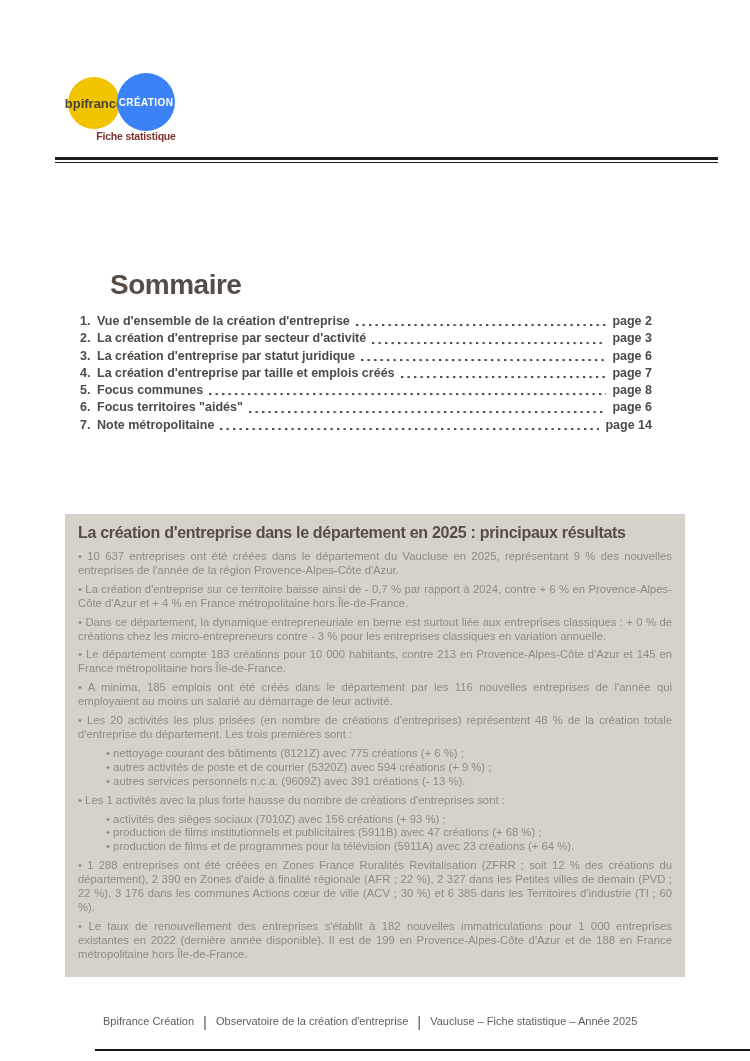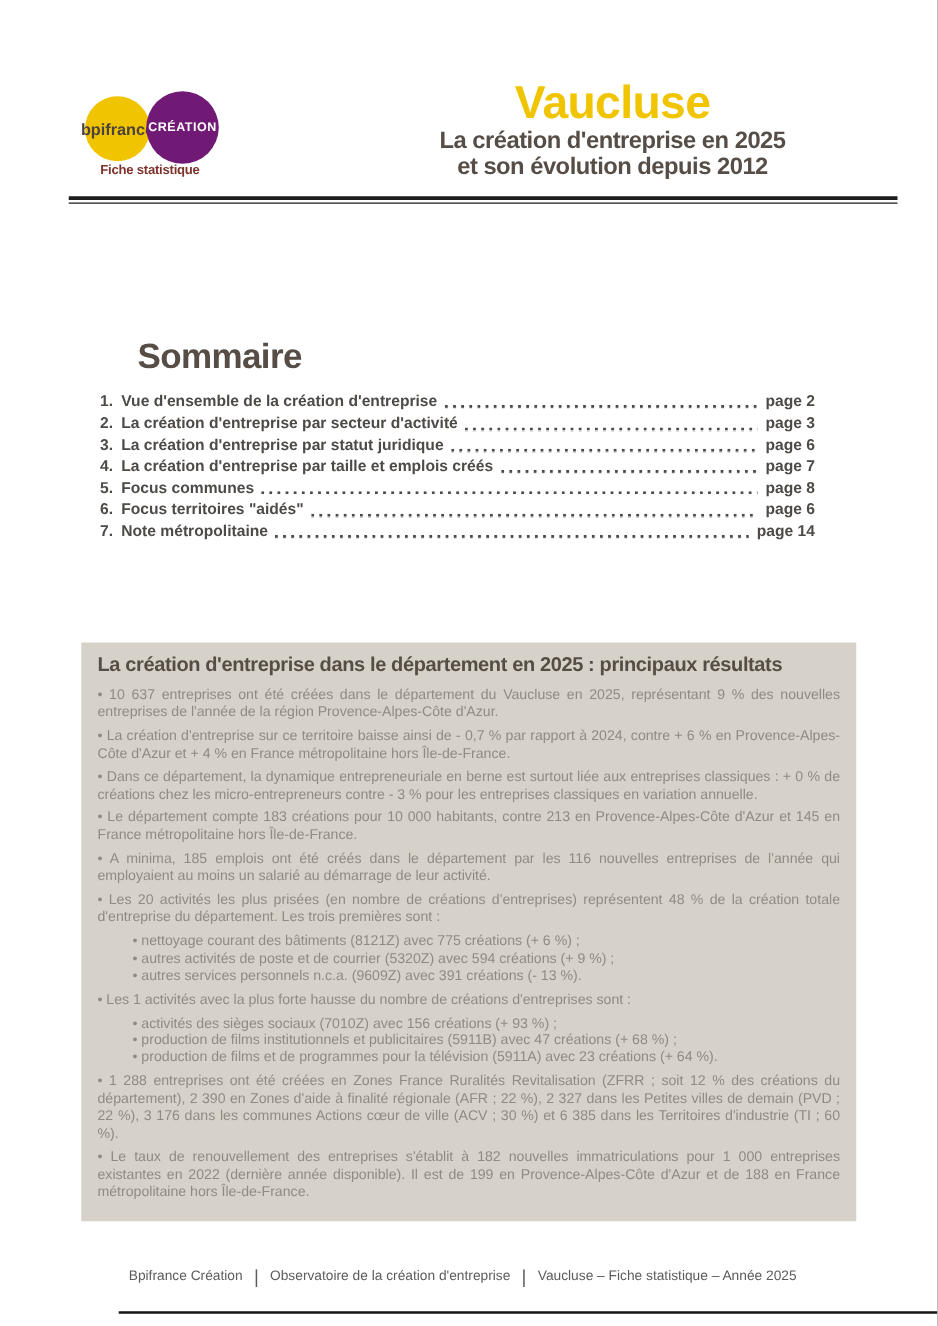--- a/index.html
+++ b/index.html
@@ -14,22 +14,22 @@
   }
   html,body{margin:0;padding:0;background:#888;}
   .page{
     position:relative;width:750px;height:1061px;background:#ffffff;
     font-family:"Liberation Sans","DejaVu Sans",sans-serif;
     margin:0 auto;overflow:hidden;
   }
   
   .logo-circle{position:absolute;border-radius:50%;display:flex;align-items:center;justify-content:center;font-weight:bold;}
   .logo-yellow{left:68px;top:77px;width:52px;height:52px;background:var(--accent-yellow);color:#4a423c;font-size:13px;text-align:right;}
-  .logo-dark{left:117px;top:73px;width:58px;height:58px;background:#701a75;color:#ffffff;font-size:10px;letter-spacing:.4px;}
-  .fiche-label{position:absolute;left:58px;top:130px;width:124px;text-align:center;
+  .logo-dark{left:117px;top:73px;width:58px;height:58px;background:#3b82f6;color:#ffffff;font-size:10px;letter-spacing:.4px;}
+  .fiche-label{position:absolute;left:74px;top:130px;width:124px;text-align:center;
     font-size:10.5px;font-weight:bold;color:var(--fiche-red);letter-spacing:-.2px;}
   .header-title{position:absolute;left:280px;top:62px;width:420px;text-align:center;}
   .main-title{font-size:37px;line-height:40px;font-weight:800;color:var(--accent-yellow);letter-spacing:-.5px;margin:0;}
   .sub-title{font-size:19px;line-height:21px;font-weight:800;color:var(--heading-brown);letter-spacing:-.4px;}
   .header-rule{position:absolute;left:55px;top:157px;width:663px;height:2px;
     border-top:3px solid var(--rule-color);border-bottom:1px solid var(--rule-color);}
   
   .toc{position:absolute;left:80px;top:258px;width:572px;}
   .toc-heading{margin:11px 0 12px 30px;font-size:28px;font-weight:800;color:var(--heading-brown);letter-spacing:-.5px;}
   .toc-row{display:flex;align-items:baseline;font-size:12.5px;font-weight:bold;color:var(--toc-text);line-height:17.3px;}
@@ -61,25 +61,20 @@
 <div class="page">
 
   <div class="logo-circle logo-yellow">
     <span>bpifrance</span>
   </div>
   <div class="logo-circle logo-dark">
     <span>CRÉATION</span>
   </div>
   <div class="fiche-label">Fiche statistique</div>
 
-  <div class="header-title">
-    <div class="main-title">Vaucluse</div>
-    <div class="sub-title">La création d'entreprise en 2025</div>
-    <div class="sub-title">et son évolution depuis 2012</div>
-  </div>
 
   <div class="header-rule"></div>
 
   <div class="toc">
     <div class="toc-heading">Sommaire</div>
 
     <div class="toc-row">
       <span class="toc-num">1.</span>
       <span class="toc-label">Vue d'ensemble de la création d'entreprise</span>
       <span class="toc-leader"></span>

